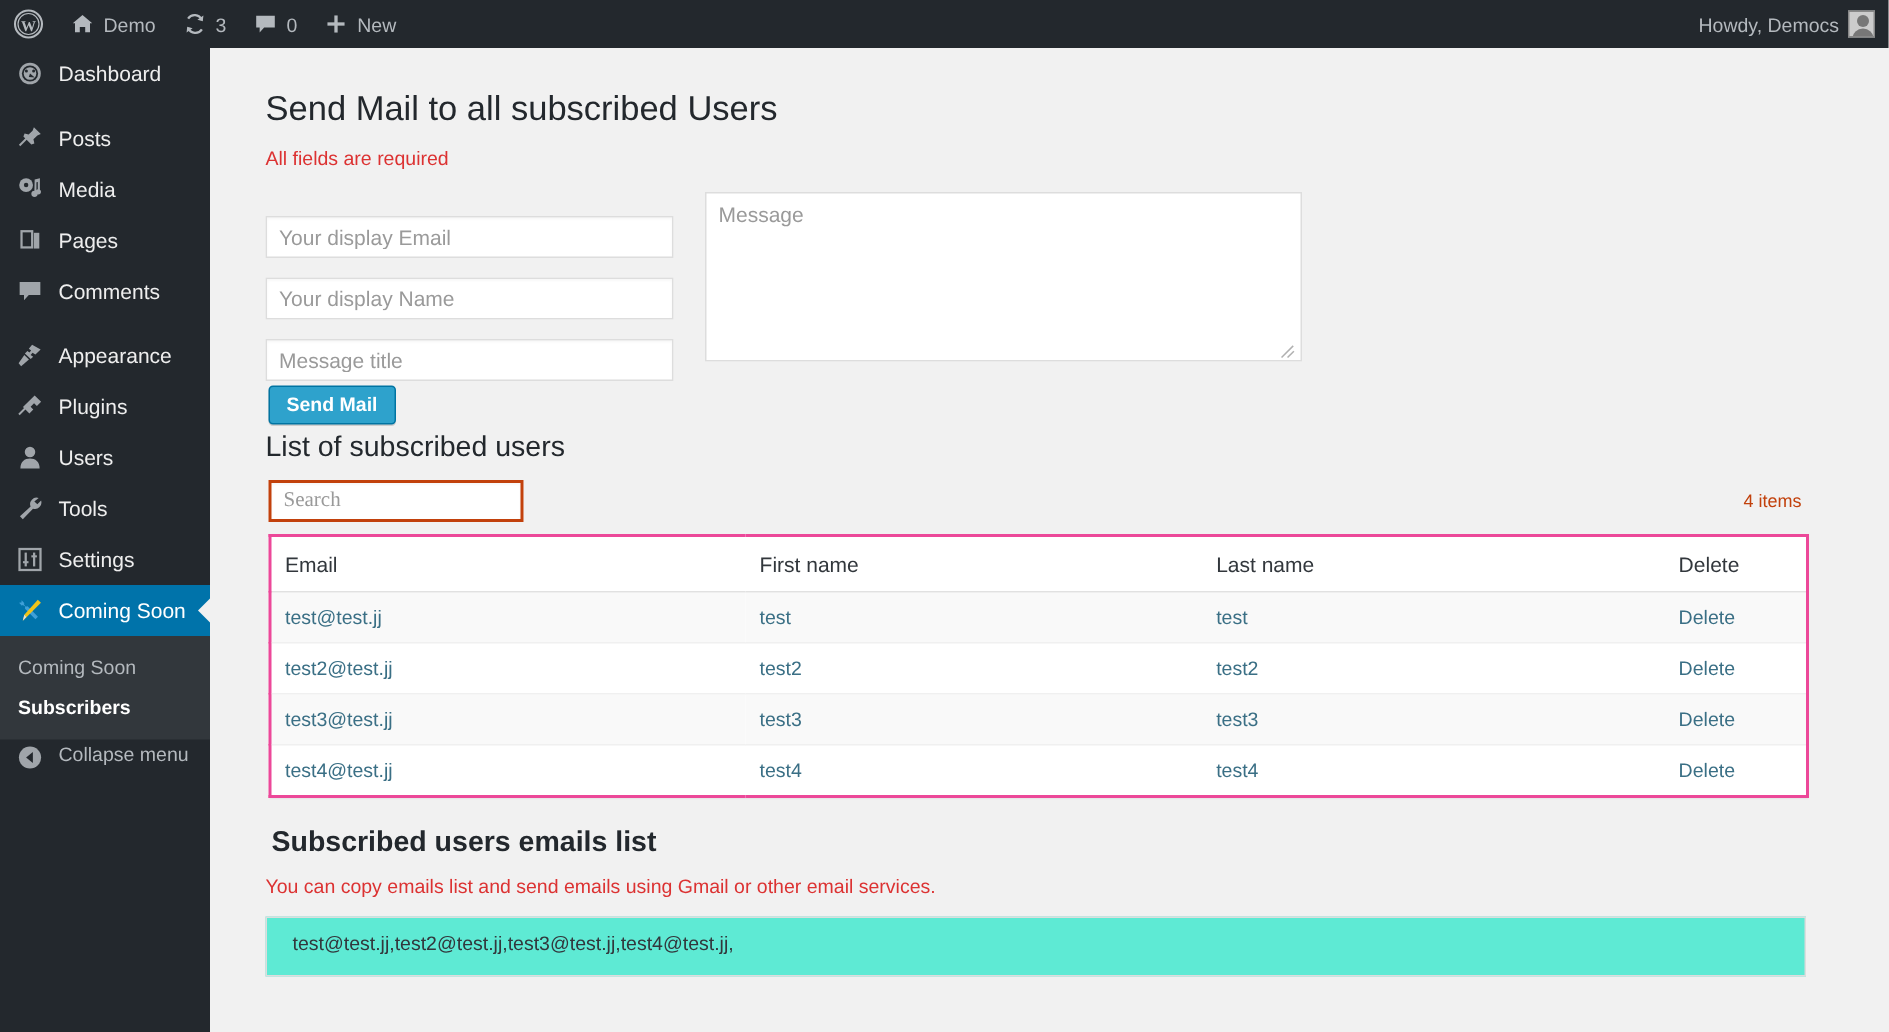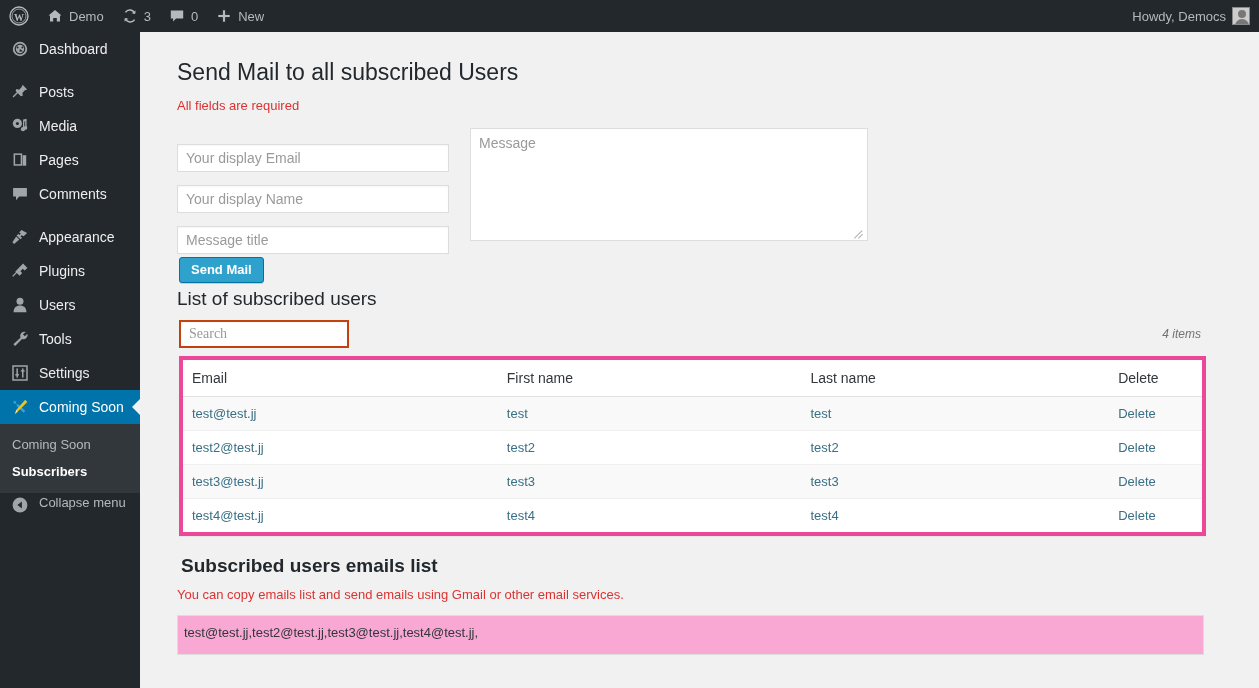--- a/index.html
+++ b/index.html
@@ -172,26 +172,26 @@
     position: absolute; left: 2px; top: 4px;
     width: 170px; height: 28px;
     border: 2px solid #c2410c; background: #fff;
     padding: 3px 8px; font-size: 14px; color: #32373c;
     font-family: Liberation Serif, serif;
     box-shadow: 0 1px 2px rgba(0,0,0,0.04) inset;
   }
   .search-input::placeholder { color: #9a9a9a; }
   .items-count {
     position: absolute; right: 38px; top: 11px;
-    font-size: 12px; font-style: italic; color: #737373;
+    font-size: 12px; color: #c2410c;
   }
 
   table.subs {
     width: 1027px; border-collapse: collapse;
-    background: #fff; border: 4px solid #ec4899;
+    background: #fff; border: 2px solid #ec4899;
     margin-left: 2px;
     box-shadow: 0 1px 1px rgba(0,0,0,0.04);
   }
   table.subs th {
     text-align: left; font-weight: 400; font-size: 14px;
     color: #32373c; padding: 10px 10px 10px 9px;
     border-bottom: 1px solid #e1e1e1;
     background: #fff;
   }
   table.subs td {
@@ -209,22 +209,22 @@
   th.c-del,   td.c-del   { width: 95px; }
 
   h2.bottom-title {
     font-size: 19px; font-weight: 700; color: #23282d;
     margin: 19px 0 0 4px;
   }
   .copy-note { color: #dc3232; font-size: 13px; margin: 10px 0 0 0; }
   .email-box {
     margin-top: 13px;
     width: 1027px; height: 40px;
-    background: #f9a8d4; border: 1px solid #ddd;
-    padding: 7px 6px; font-size: 13px; color: #32373c;
+    background: #5eead4; border: 1px solid #ddd;
+    padding: 7px 17px; font-size: 13px; color: #32373c;
     font-family: "Liberation Sans", sans-serif;
     resize: none; overflow: hidden; line-height: 19px;
   }
 </style>
 </head>
 <body>
 
 <div id="adminbar">
 
   <div class="ab-item ab-logo">

